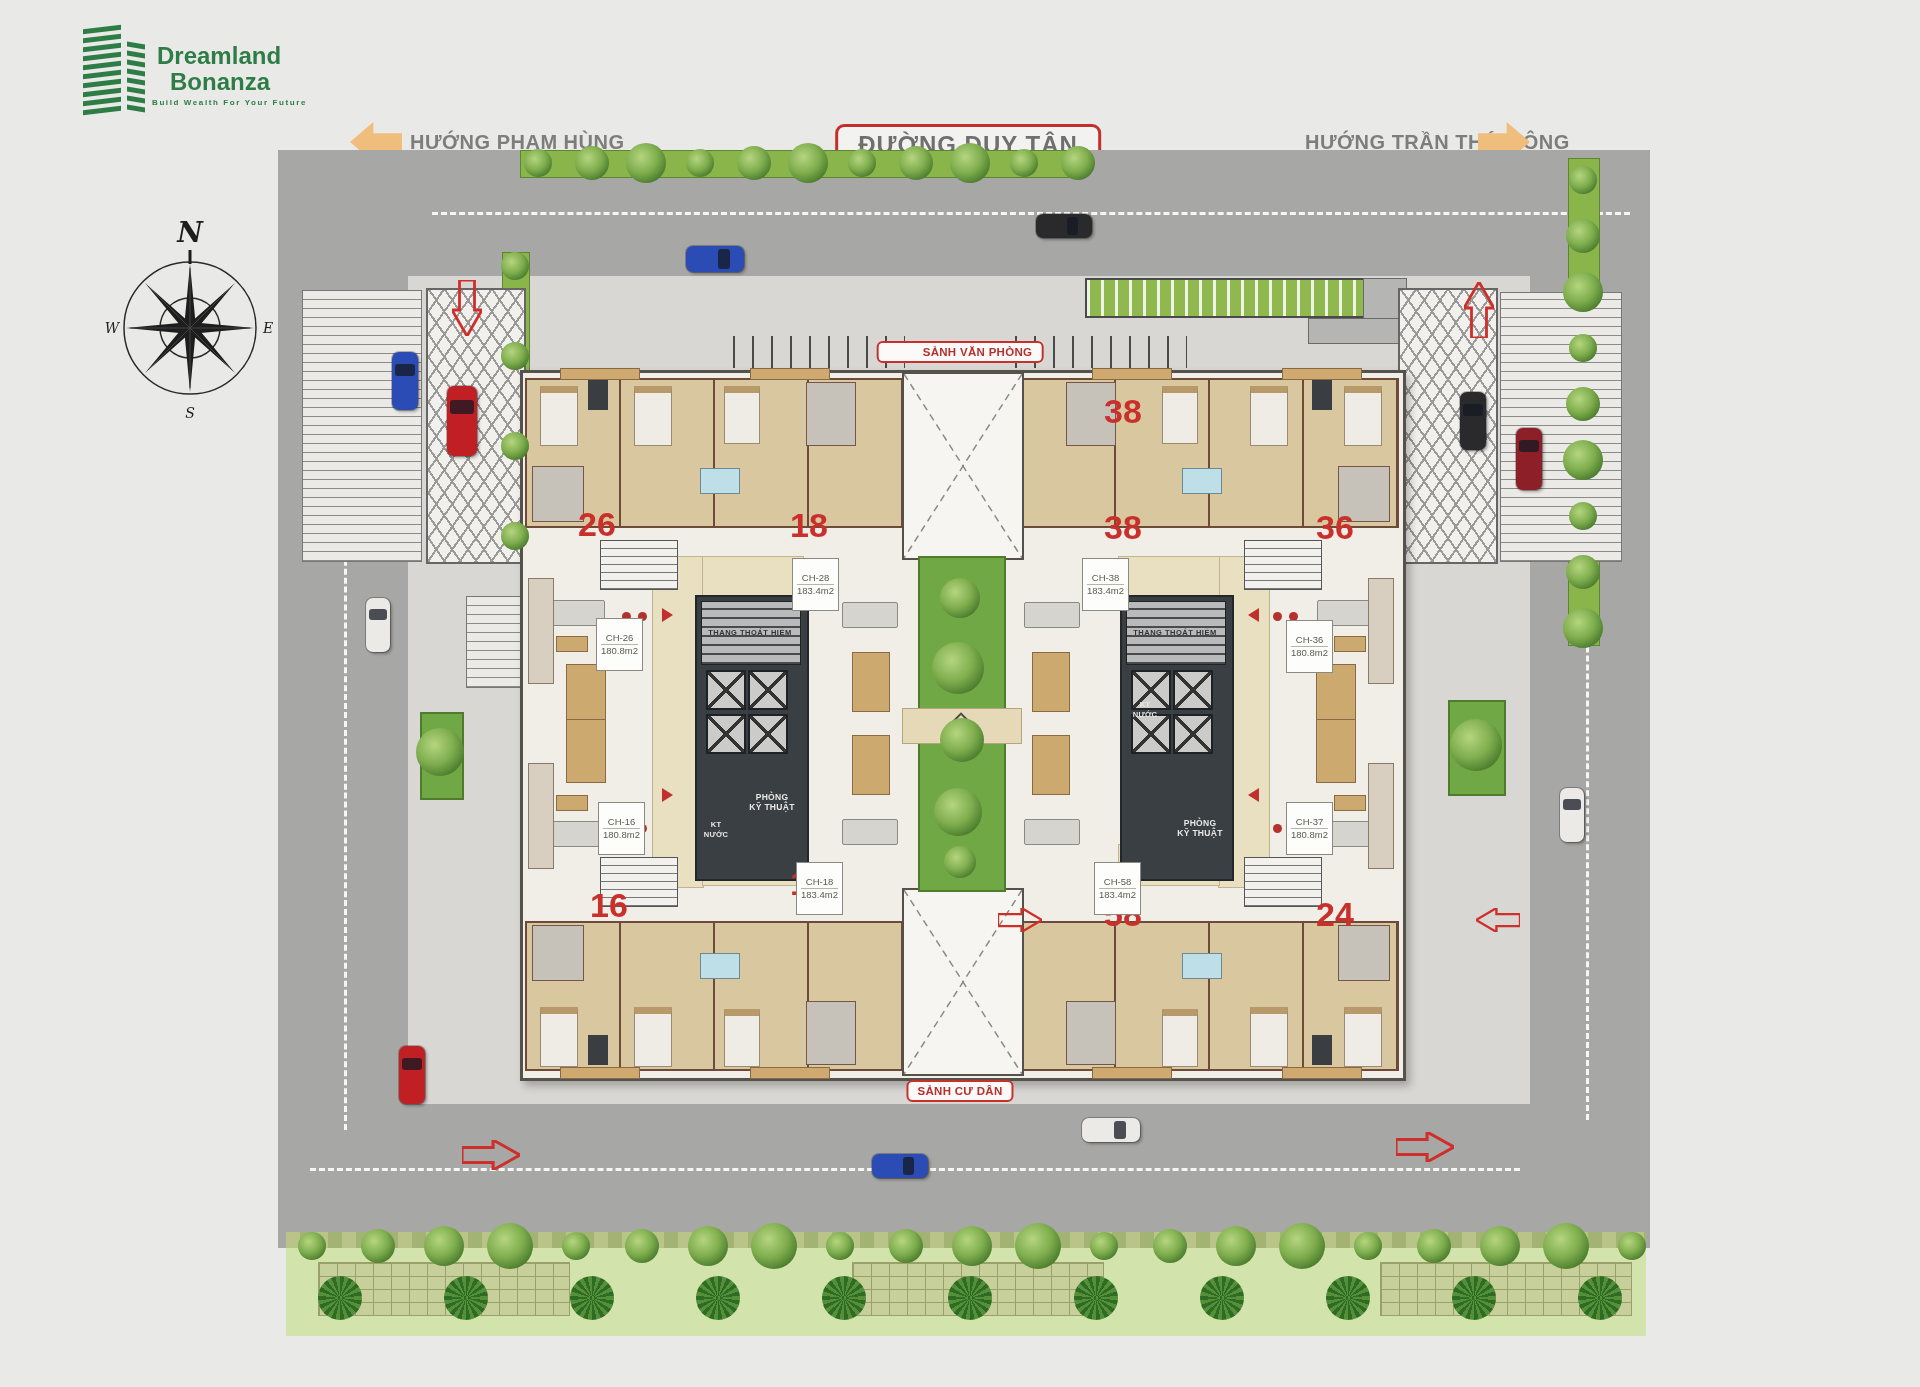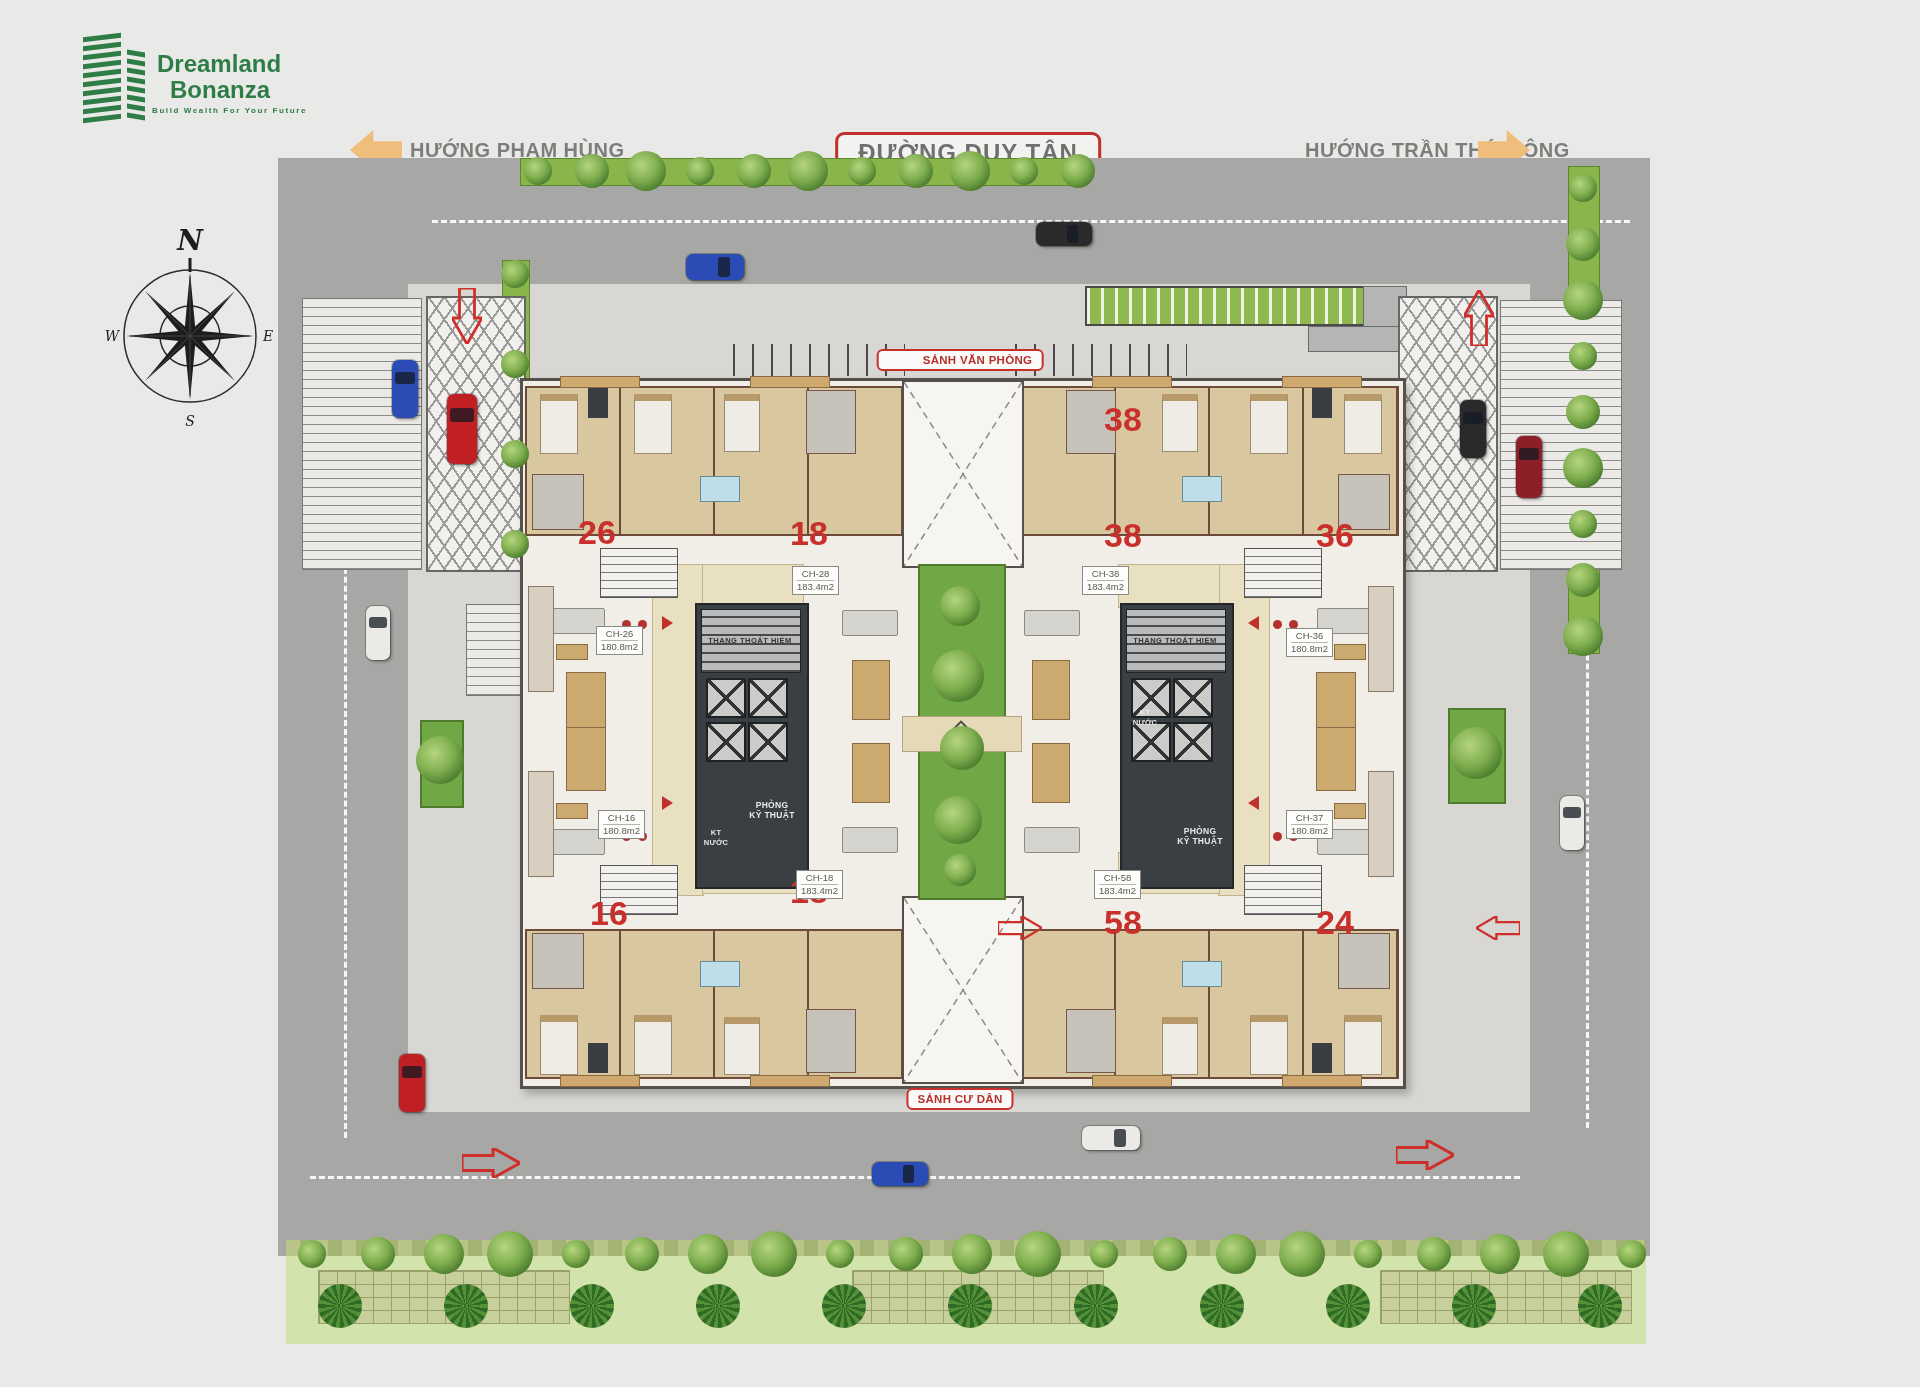--- a/index.html
+++ b/index.html
@@ -1,16 +1,16 @@
 <!DOCTYPE html>
 <html><head>
 <meta charset="utf-8">
 <style>
   html,body{margin:0;padding:0;background:#e9e9e7;font-family:"Liberation Sans",sans-serif;}
-  #canvas{position:relative;width:1920px;height:1362px;margin:8px auto;background:#e9e9e7;overflow:hidden;}
+  #canvas{position:relative;width:1920px;height:1362px;margin:0 auto;background:#e9e9e7;overflow:hidden;}
   .abs{position:absolute;}
   
   .road-base{background:#a7a7a5;}
   .yard{background:#d8d7d4;}
   .dashh{border-top:3px dashed #ffffff;opacity:.9;}
   .dashv{border-left:3px dashed #ffffff;opacity:.9;}
   .gstrip{background:#8ab54a;border:1px solid #5e8530;}
   .canopy{background:#8fb84e;border:2px solid #4a4a46;background-image:repeating-linear-gradient(90deg,rgba(255,255,255,.85) 0 3px,transparent 3px 14px);}
   .grayblk{background:#b5b5b3;border:1px solid #6a6a68;}
   .ramp{background:#f1f0ed;border:2px solid #666;background-image:repeating-linear-gradient(55deg,#9a9a98 0 2px,transparent 2px 13px),repeating-linear-gradient(-55deg,#9a9a98 0 2px,transparent 2px 13px);}
@@ -43,21 +43,21 @@
   .stairp{background:#f2f1ee;border:1px solid #555;background-image:repeating-linear-gradient(0deg,#777 0 1px,transparent 1px 8px);}
   .reddot{background:#b5312e;border-radius:50%;}
   .tree{border-radius:50%;background:radial-gradient(circle at 38% 35%,#b5d57f,#7fae4e 45%,#4e7f2f 75%,#3a6323);z-index:22;}
   .palm{border-radius:50%;background:repeating-conic-gradient(#2e6b25 0 12deg,#559038 12deg 24deg);z-index:22;}
   .car{position:absolute;border-radius:7px;box-shadow:0 0 0 1px rgba(0,0,0,.25),2px 2px 3px rgba(0,0,0,.3);z-index:24;}
   .car .glass{position:absolute;background:rgba(20,25,35,.75);border-radius:3px;}
   .tri-r{width:0;height:0;border-left:11px solid #c0302c;border-top:7px solid transparent;border-bottom:7px solid transparent;z-index:26;}
   .tri-l{width:0;height:0;border-right:11px solid #c0302c;border-top:7px solid transparent;border-bottom:7px solid transparent;z-index:26;}
   
   .unit-num{font:700 34px "Liberation Sans",sans-serif;color:#c9302b;z-index:40;}
-  .unit-tag{background:#fdfdfb;border:1px solid #8a8a82;font:400 9.5px "Liberation Sans",sans-serif;color:#5a5a52;text-align:center;line-height:12px;padding:1px 4px;z-index:40;}
+  .unit-tag{background:#fdfdfb;border:1px solid #8a8a82;font:400 9.5px "Liberation Sans",sans-serif;color:#5a5a52;text-align:center;line-height:12px;padding:13px 4px;z-index:40;}
   .unit-tag .code{display:block;border-bottom:1px solid #b5b5ad;}
   .lobby-tag{background:#fbfaf8;border:2px solid #c8302c;border-radius:6px;color:#b5302c;font:700 11.5px "Liberation Sans",sans-serif;padding:3px 9px;letter-spacing:.3px;white-space:nowrap;transform:translateX(-50%);z-index:45;}
   .core-label{color:#e8e8e6;font:700 8.5px "Liberation Sans",sans-serif;text-align:center;letter-spacing:.3px;line-height:10px;z-index:40;}
   .stair-label{color:#33332f;font:700 7.5px "Liberation Sans",sans-serif;text-align:center;letter-spacing:.5px;z-index:40;}
   .dir-label{font:700 20px "Liberation Sans",sans-serif;color:#7d7d7b;letter-spacing:.5px;white-space:nowrap;}
   .road-name{border:3px solid #c2302c;border-radius:9px;background:rgba(248,248,246,.6);font:700 24px "Liberation Sans",sans-serif;color:#6f6f6d;letter-spacing:1px;padding:4px 20px;transform:translateX(-50%);white-space:nowrap;}
   .arrow-orange{background:#efbe7d;}
   .aleft{clip-path:polygon(0 50%,45% 0,45% 28%,100% 28%,100% 72%,45% 72%,45% 100%);}
   .aright{clip-path:polygon(100% 50%,55% 0,55% 28%,0 28%,0 72%,55% 72%,55% 100%);}
   .logo-name{font:700 24px "Liberation Sans",sans-serif;color:#2e7d46;}

